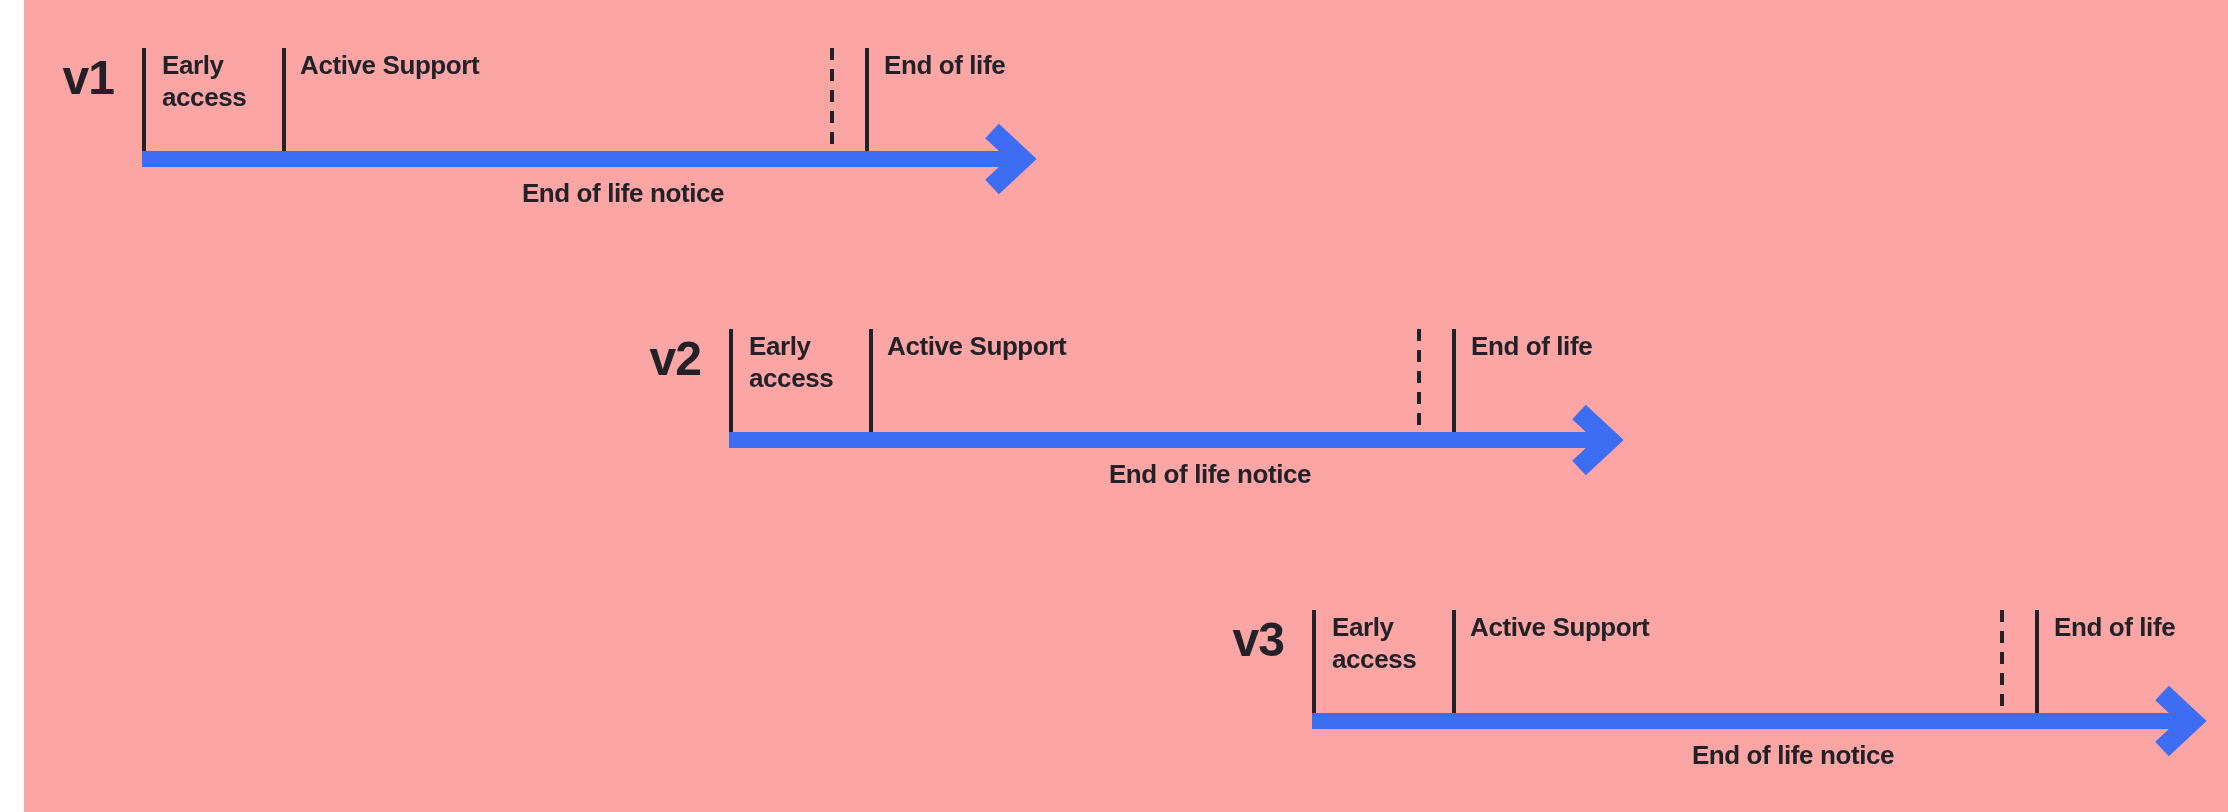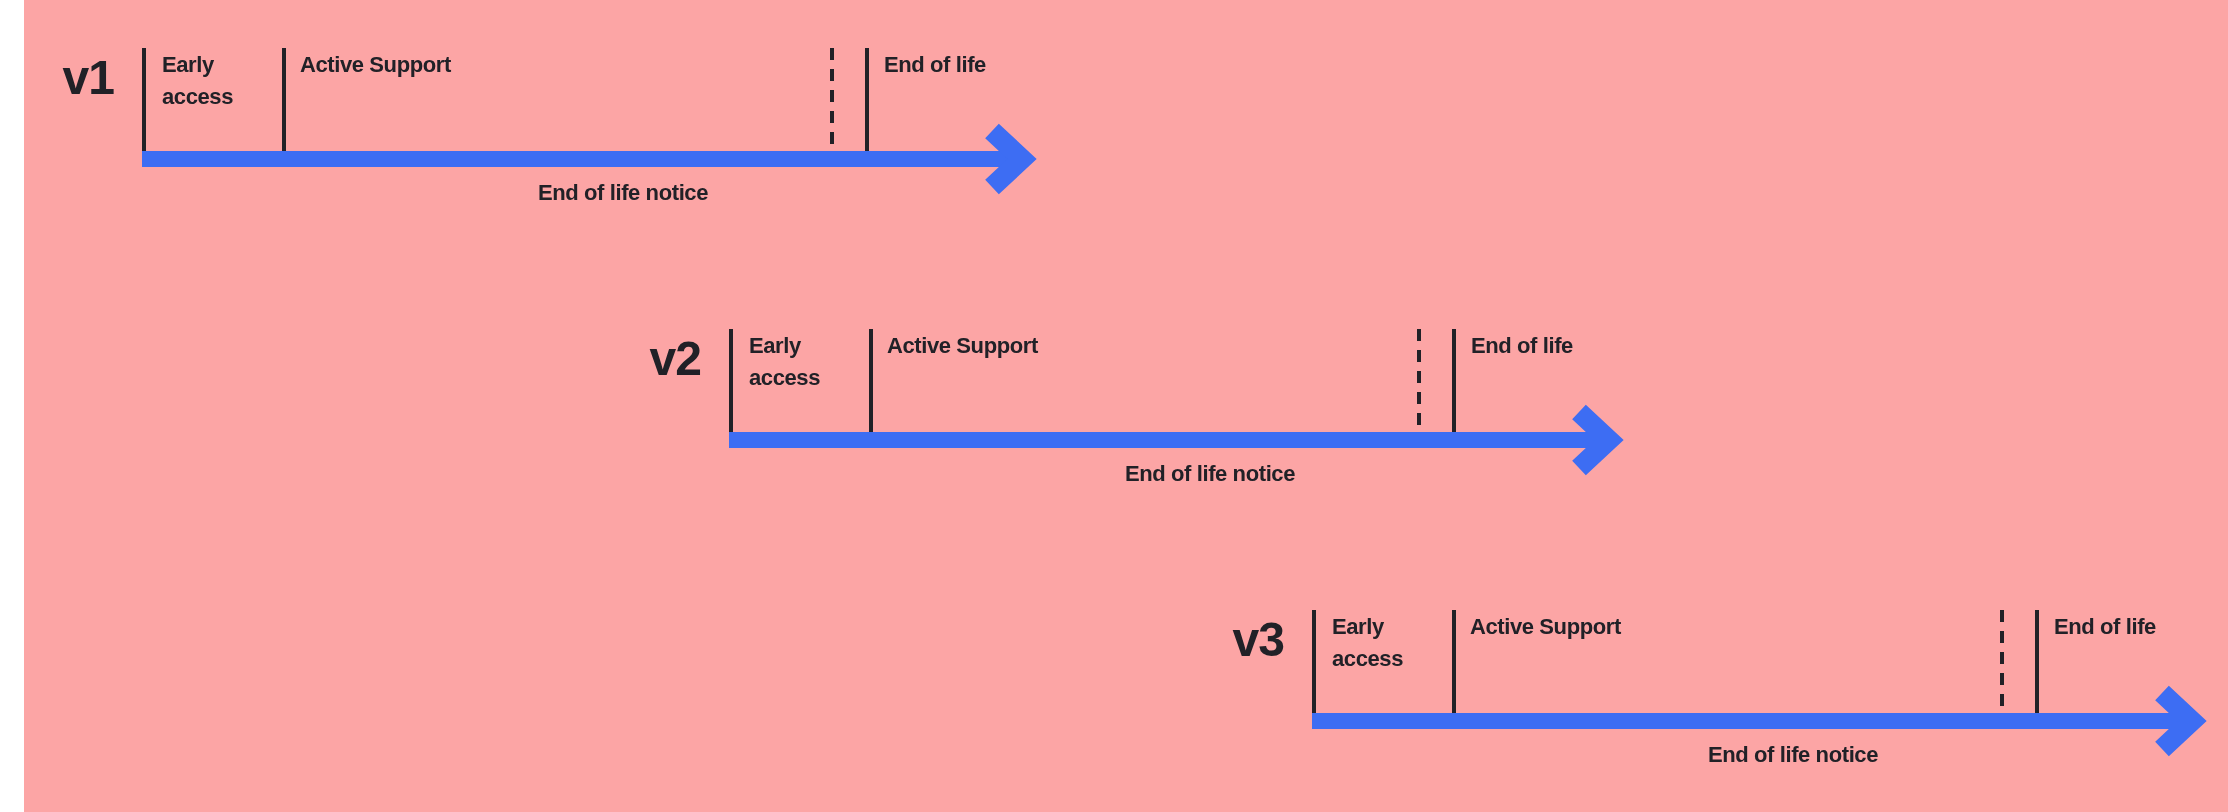--- a/index.html
+++ b/index.html
@@ -47,21 +47,21 @@
   .dash-line {
     position: absolute;
     width: 4px;
     height: 101px;
     top: calc(var(--y) - 103px);
     left: calc(var(--x) + 688px);
     background: repeating-linear-gradient(180deg, var(--ink) 0 12px, transparent 12px 21px);
   }
   .phase-label {
     position: absolute;
-    font-size: 22px;
+    font-size: 26px;
     font-weight: 700;
     line-height: 32px;
     letter-spacing: -0.4px;
     color: var(--ink);
   }
   .phase-label.early {
     left: calc(var(--x) + 20px);
     top: calc(var(--y) - 102px);
     width: 112px;
   }

